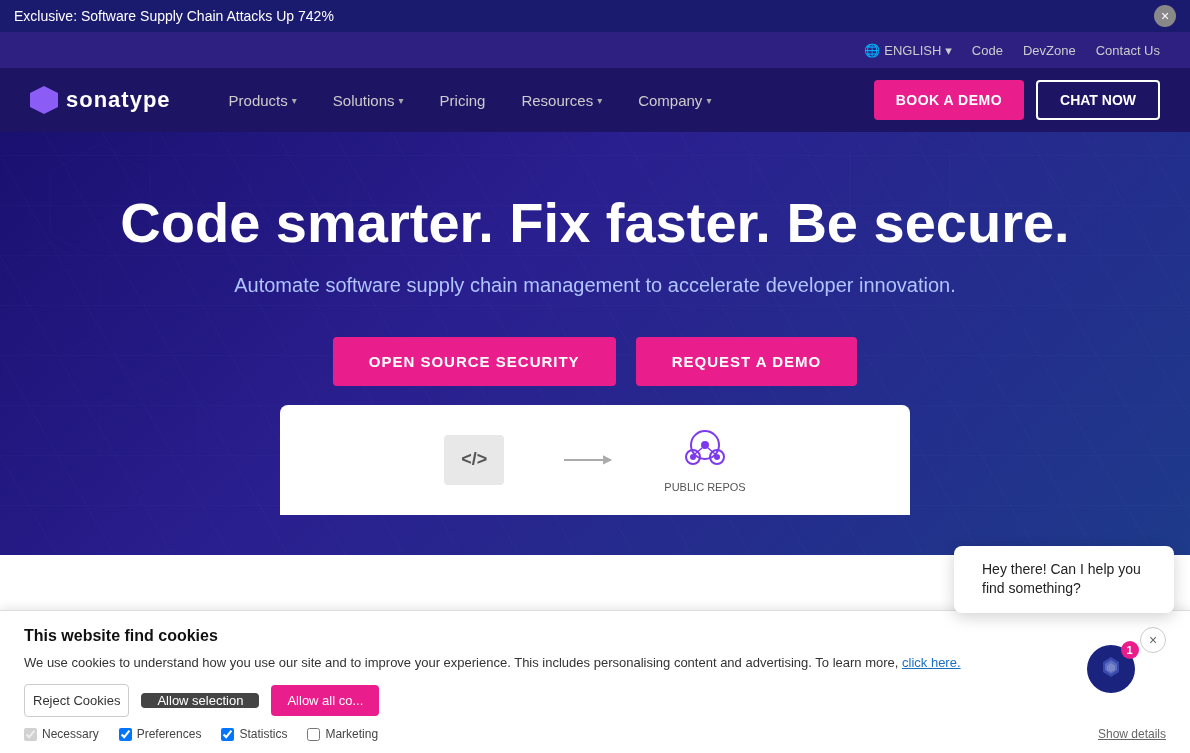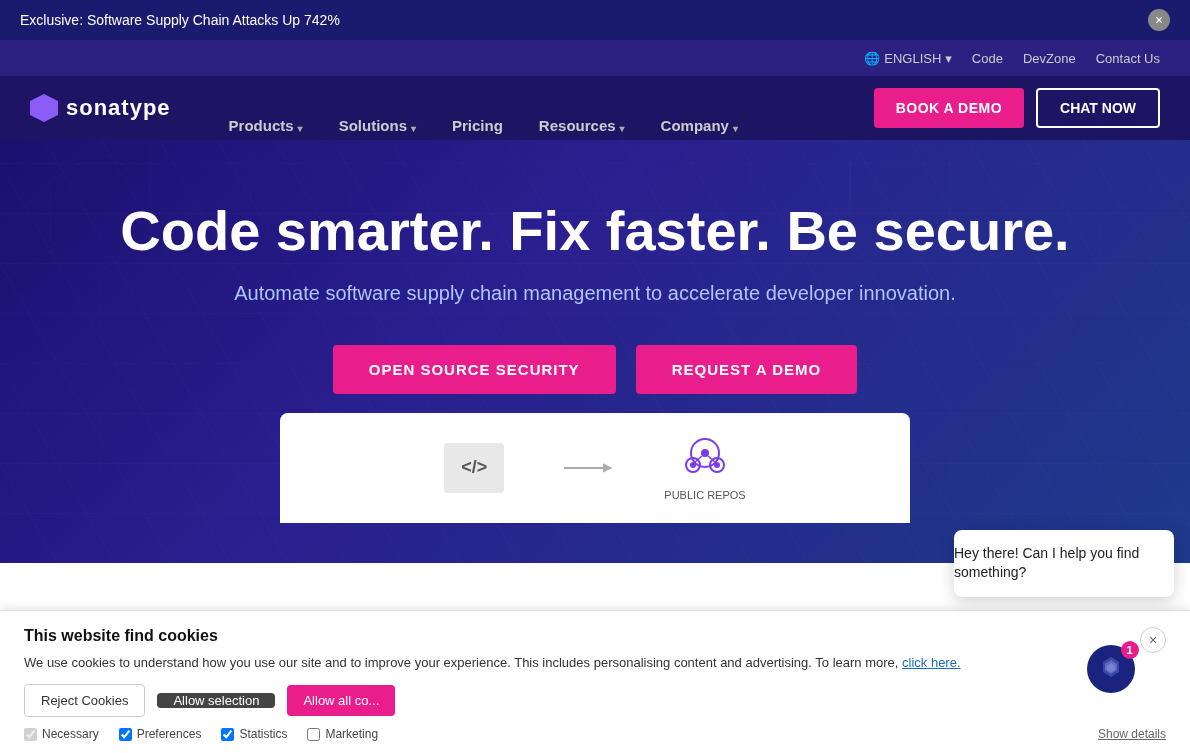--- a/index.html
+++ b/index.html
@@ -4,22 +4,22 @@
   <style>
     * { margin: 0; padding: 0; box-sizing: border-box; }
     body { font-family: -apple-system, BlinkMacSystemFont, 'Segoe UI', sans-serif; width: 1190px; height: 753px; overflow: hidden; }
 
     
     #announcement-bar {
       background: #1a1a6e;
       display: flex;
       align-items: center;
       justify-content: space-between;
-      padding: 0 20px;
-      height: 40px;
+      padding: 0 14px;
+      height: 32px;
       color: #fff;
     }
     #announcement-bar .ann-text { font-size: 14px; color: #7ee8ff; }
     #announcement-bar .ann-text span { color: #fff; }
     #ann-cta-btn {
       background: #222;
       color: #fff;
       border: none;
       padding: 8px 20px;
       font-size: 13px;
@@ -79,22 +79,22 @@
       clip-path: polygon(50% 0%, 100% 25%, 100% 75%, 50% 100%, 0% 75%, 0% 25%);
     }
     .logo-text {
       color: #fff; font-size: 22px; font-weight: 600; letter-spacing: 1px;
     }
     .nav-items {
       display: flex; align-items: center; gap: 0; flex: 1;
     }
     .nav-item {
       color: #ccc; font-size: 15px; padding: 0 18px; height: 52px;
-      display: flex; align-items: flex-end; cursor: pointer; gap: 4px;
-      text-decoration: none; white-space: nowrap; font-weight: bold;
+      display: flex; align-items: center; cursor: pointer; gap: 4px;
+      text-decoration: none; white-space: nowrap;
     }
     .nav-chevron { font-size: 10px; color: #aaa; }
     .nav-btns { display: flex; gap: 12px; margin-left: auto; }
     .btn-demo {
       background: #e91e8c;
       color: #fff; border: none; padding: 10px 22px;
       font-size: 14px; font-weight: 700; border-radius: 4px; cursor: pointer;
       letter-spacing: 0.5px;
     }
     .btn-chat {
@@ -219,21 +219,21 @@
     }
     .cookie-desc {
       font-size: 13px; color: #333; margin-bottom: 12px; line-height: 1.5;
     }
     .cookie-desc a { color: #1a6fc4; }
     .cookie-actions {
       display: flex; align-items: center; gap: 12px; flex-wrap: wrap;
     }
     .btn-reject {
       background: transparent; color: #333; border: 1px solid #ccc;
-      padding: 8px 16px; font-size: 13px; border-radius: 4px; cursor: pointer;
+      padding: 8px 8px; font-size: 13px; border-radius: 4px; cursor: pointer;
     }
     .btn-allow-sel {
       background: #444; color: #fff; border: none;
       padding: 0 16px; font-size: 13px; border-radius: 4px; cursor: pointer;
     }
     .btn-allow-all {
       background: #e91e8c; color: #fff; border: none;
       padding: 8px 16px; font-size: 13px; border-radius: 4px; cursor: pointer;
     }
     .cookie-close-btn {
@@ -250,25 +250,25 @@
     }
     .cookie-check-item input[type=checkbox] { cursor: pointer; }
     .show-details-link {
       font-size: 12px; color: #666; cursor: pointer; text-decoration: underline;
       margin-left: auto;
     }
 
     
     #chat-widget {
       position: fixed;
-      bottom: 156px;
+      bottom: 140px;
       right: 16px;
       background: #fff;
       border-radius: 8px;
-      padding: 14px 0;
+      padding: 14px 28px;
       box-shadow: 0 4px 16px rgba(0,0,0,0.18);
       max-width: 220px;
       font-size: 14px;
       color: #222;
       z-index: 1001;
     }
     .chat-bubble-text { font-size: 14px; line-height: 1.4; }
 
     
     #revain-widget {

